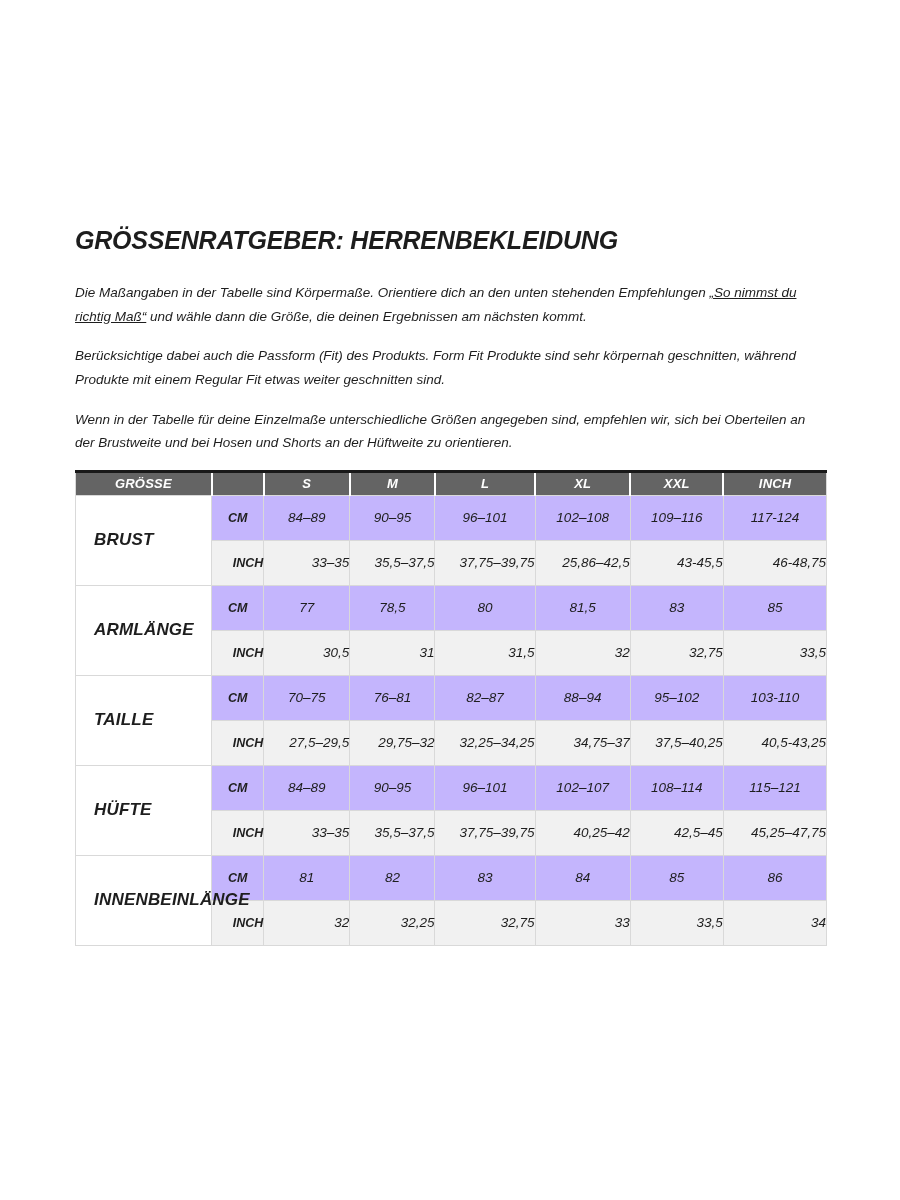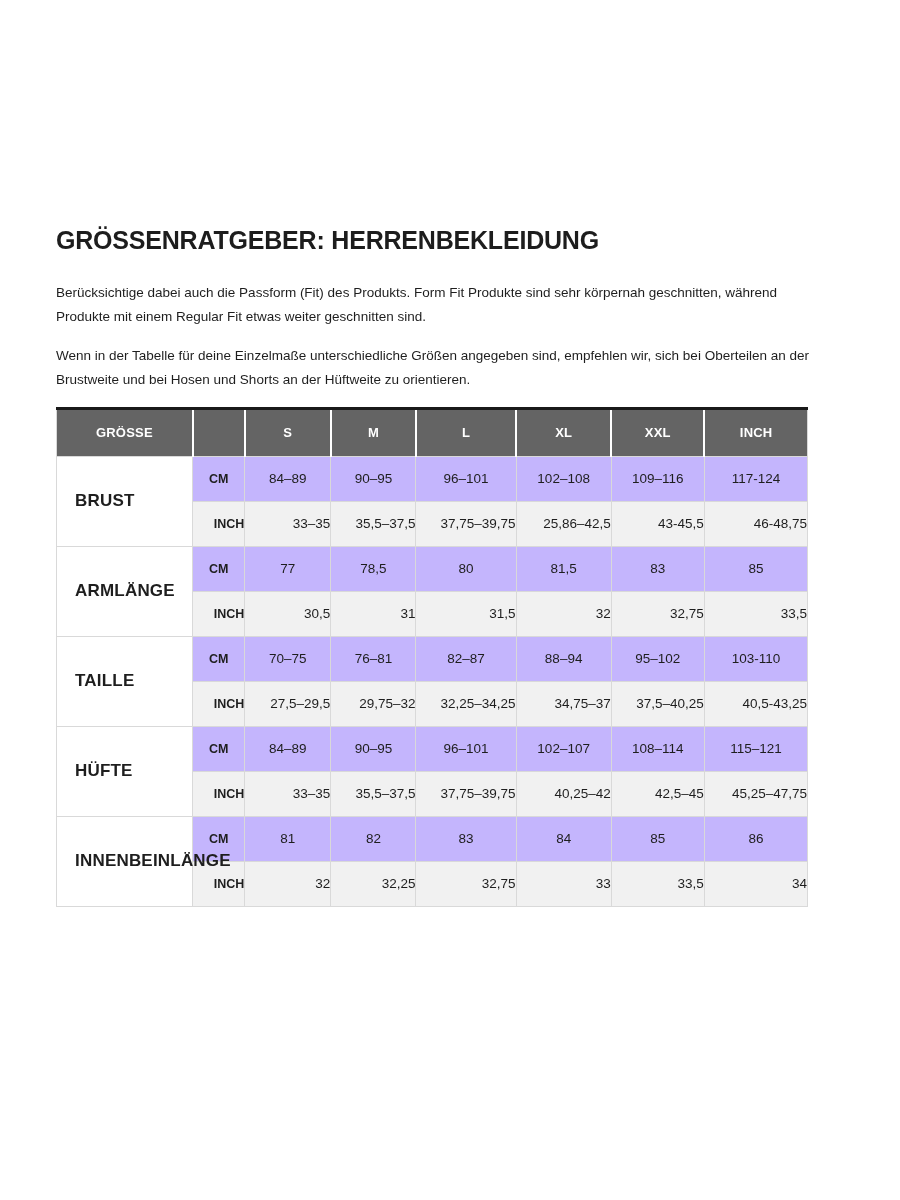--- a/index.html
+++ b/index.html
@@ -5,21 +5,22 @@
   * { margin: 0; padding: 0; box-sizing: border-box; }
   html, body { background: #ffffff; }
   body {
     width: 900px;
     height: 1200px;
     font-family: "Liberation Sans", "DejaVu Sans", sans-serif;
     color: #1c1c1c;
     overflow: hidden;
   }
   .page {
-    padding: 226px 73px 0 56px;
+    padding: 226px 73px 0 75px;
+    font-style: italic;
   }
   h1.page-title {
     font-size: 25px;
     font-weight: 700;
     letter-spacing: -0.2px;
     color: #1d1d1d;
     margin-bottom: 26px;
     white-space: nowrap;
   }
   .intro p {
@@ -43,21 +44,21 @@
     border-top: 3px solid #191919;
     border-left: 1px solid #d9d9d9;
     border-right: 1px solid #d9d9d9;
     border-bottom: 1px solid #d9d9d9;
   }
   table.size-table thead th {
     background: #646464;
     color: #ffffff;
     font-size: 13px;
     font-weight: 700;
-    height: 48px;
+    height: 24px;
     text-align: center;
     vertical-align: middle;
     border-top: 2px solid #ffffff;
     letter-spacing: 0.2px;
   }
   table.size-table thead th + th {
     border-left: 2px solid #ffffff;
   }
   table.size-table tbody td,
   table.size-table tbody th {
@@ -84,20 +85,21 @@
   table.size-table tbody tr.inch-row td { background: #f1f1f1; text-align: right; }
 </style>
 </head>
 <body>
 
 <div class="page">
 
   <h1 class="page-title">GRÖSSENRATGEBER: HERRENBEKLEIDUNG</h1>
 
   <div class="intro">
+    <p><span>Die Maßangaben in der Tabelle sind Körpermaße. Orientiere dich an den unten stehenden Empfehlungen </span><a class="measure-link">„So nimmst du richtig Maß“</a><span> und wähle dann die Größe, die deinen Ergebnissen am nächsten kommt.</span></p>
     <p>Berücksichtige dabei auch die Passform (Fit) des Produkts. Form Fit Produkte sind sehr körpernah geschnitten, während Produkte mit einem Regular Fit etwas weiter geschnitten sind.</p>
     <p>Wenn in der Tabelle für deine Einzelmaße unterschiedliche Größen angegeben sind, empfehlen wir, sich bei Oberteilen an der Brustweite und bei Hosen und Shorts an der Hüftweite zu orientieren.</p>
   </div>
 
   <table class="size-table">
     <colgroup>
       <col style="width:136px">
         <col style="width:52px">
         <col style="width:86px">
         <col style="width:85px">

